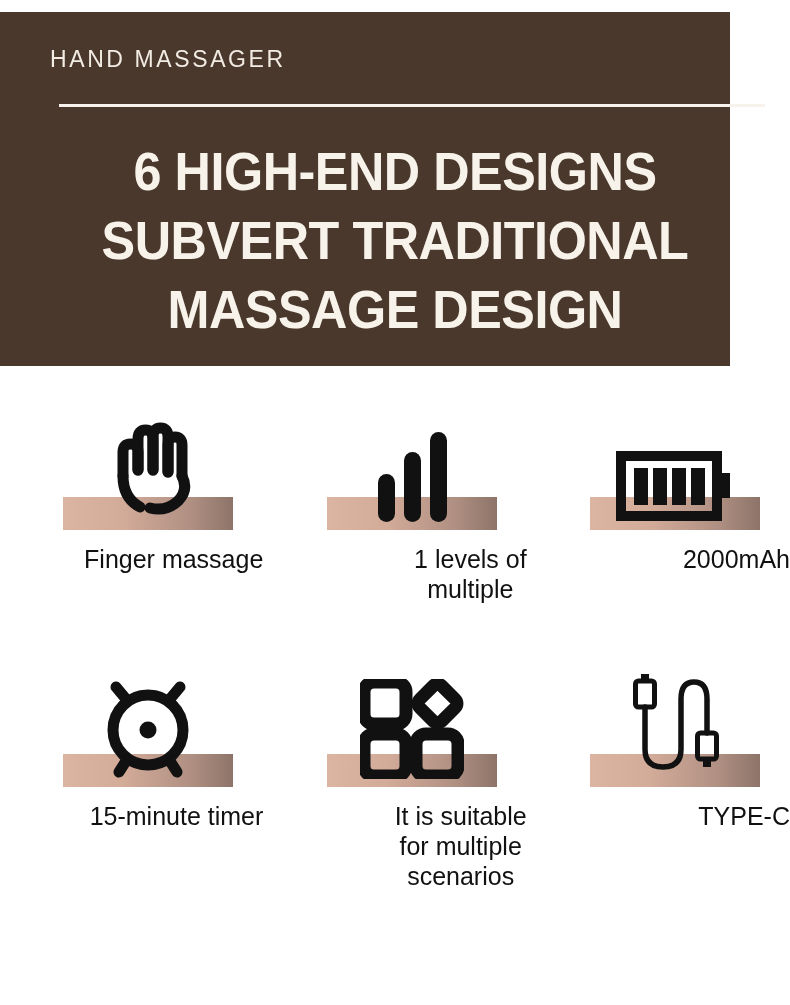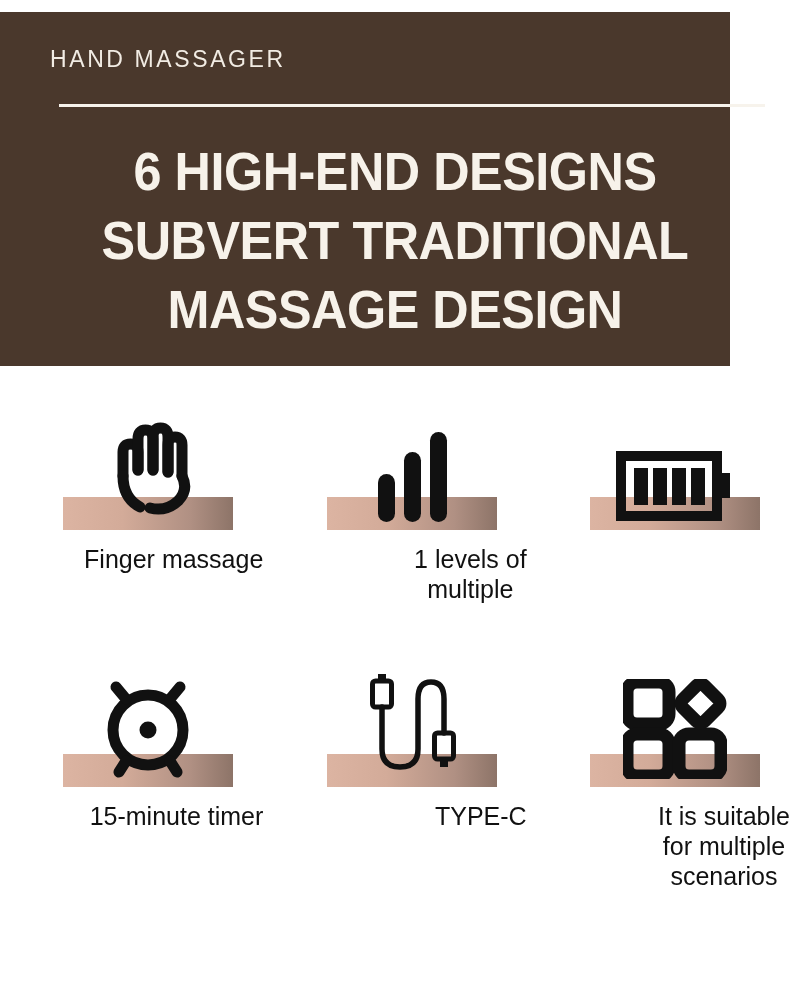--- a/index.html
+++ b/index.html
@@ -207,20 +207,21 @@
             <svg width="118" height="72" viewBox="0 0 118 72">
               <rect x="5" y="6" width="96" height="60" fill="none" stroke="#111111" stroke-width="10"></rect>
               <rect x="18" y="18" width="14" height="37" fill="#111111"></rect>
               <rect x="37" y="18" width="14" height="37" fill="#111111"></rect>
               <rect x="56" y="18" width="14" height="37" fill="#111111"></rect>
               <rect x="75" y="18" width="14" height="37" fill="#111111"></rect>
               <rect x="106" y="23" width="8" height="25" fill="#111111"></rect>
             </svg>
           </div>
         </div>
+        <div class="feat-label">2000mAh</div>
       </div>
     </div>
 
     <div class="feat-row row-2">
 
       <div class="feat-cell">
         <div class="icon-stage">
           <div class="ground-bar"></div>
           <div class="icon-holder">
             <svg width="104" height="104" viewBox="0 0 104 104">
@@ -232,50 +233,50 @@
               <line x1="74" y1="86" x2="81" y2="97" stroke="#111111" stroke-width="11" stroke-linecap="round"></line>
             </svg>
           </div>
         </div>
         <div class="feat-label">15-minute timer</div>
       </div>
 
       <div class="feat-cell">
         <div class="icon-stage">
           <div class="ground-bar"></div>
-          <div class="icon-holder usb-holder">
-            <svg width="90" height="116" viewBox="0 0 90 116">
-
-              <rect x="11" y="3" width="8" height="7" fill="#111111"></rect>
-              <rect x="5.5" y="10" width="19" height="26" rx="3" fill="none" stroke="#111111" stroke-width="5"></rect>
-
-              <path d="M15 36 L15 78 Q15 96 33 96 Q51 96 51 78 L51 28 Q51 11 64 11 Q77 11 77 28 L77 62" fill="none" stroke="#111111" stroke-width="5.5" stroke-linecap="round"></path>
-
-              <rect x="67.5" y="62" width="19" height="26" rx="3" fill="none" stroke="#111111" stroke-width="5"></rect>
-              <rect x="73" y="88" width="8" height="8" fill="#111111"></rect>
-            </svg>
-          </div>
-        </div>
-        <div class="feat-label">TYPE-C</div>
-      </div>
-
-      <div class="feat-cell">
-        <div class="icon-stage">
-          <div class="ground-bar"></div>
           <div class="icon-holder">
             <svg width="104" height="100" viewBox="0 0 104 100">
               <rect x="4" y="3" width="42" height="42" rx="10" fill="none" stroke="#111111" stroke-width="13"></rect>
               <rect x="4" y="55" width="42" height="42" rx="10" fill="none" stroke="#111111" stroke-width="13"></rect>
               <rect x="56" y="55" width="42" height="42" rx="10" fill="none" stroke="#111111" stroke-width="13"></rect>
               <rect x="62" y="9" width="31" height="31" rx="6" transform="rotate(45 77.5 24.5)" fill="none" stroke="#111111" stroke-width="13"></rect>
             </svg>
           </div>
         </div>
         <div class="feat-label">
           <span>It is suitable</span><br>
           <span>for multiple</span><br>
           <span>scenarios</span>
         </div>
       </div>
+
+      <div class="feat-cell">
+        <div class="icon-stage">
+          <div class="ground-bar"></div>
+          <div class="icon-holder usb-holder">
+            <svg width="90" height="116" viewBox="0 0 90 116">
+
+              <rect x="11" y="3" width="8" height="7" fill="#111111"></rect>
+              <rect x="5.5" y="10" width="19" height="26" rx="3" fill="none" stroke="#111111" stroke-width="5"></rect>
+
+              <path d="M15 36 L15 78 Q15 96 33 96 Q51 96 51 78 L51 28 Q51 11 64 11 Q77 11 77 28 L77 62" fill="none" stroke="#111111" stroke-width="5.5" stroke-linecap="round"></path>
+
+              <rect x="67.5" y="62" width="19" height="26" rx="3" fill="none" stroke="#111111" stroke-width="5"></rect>
+              <rect x="73" y="88" width="8" height="8" fill="#111111"></rect>
+            </svg>
+          </div>
+        </div>
+        <div class="feat-label">TYPE-C</div>
+      </div>
     </div>
 
   </div>
 </div>
 
 </body></html>

